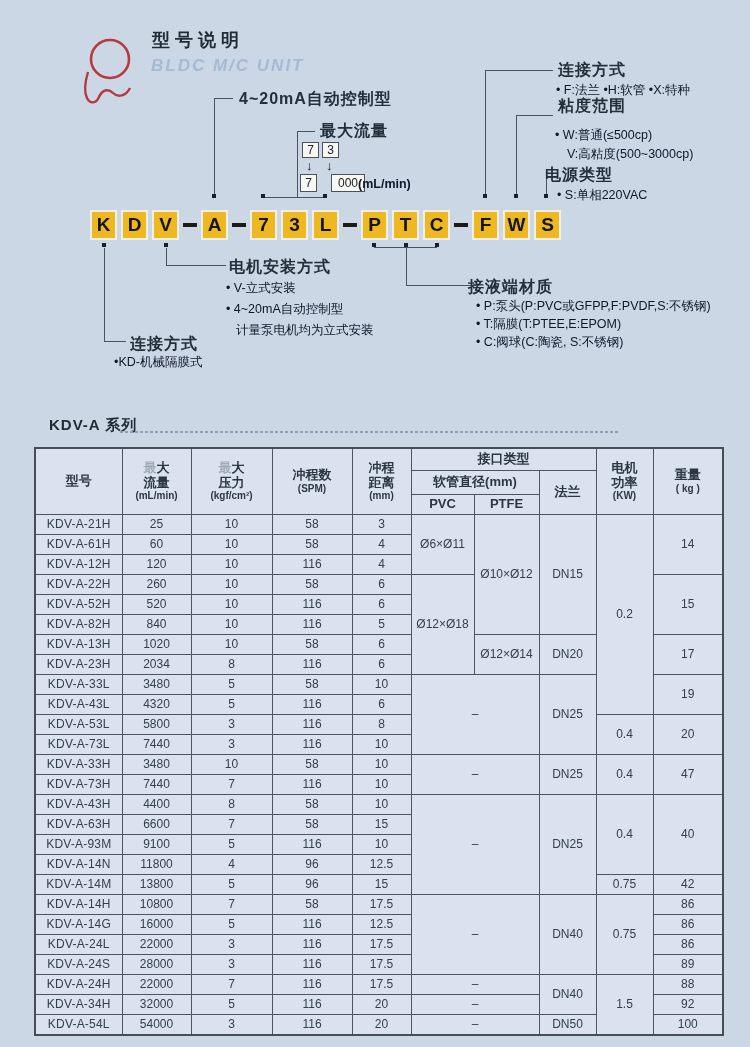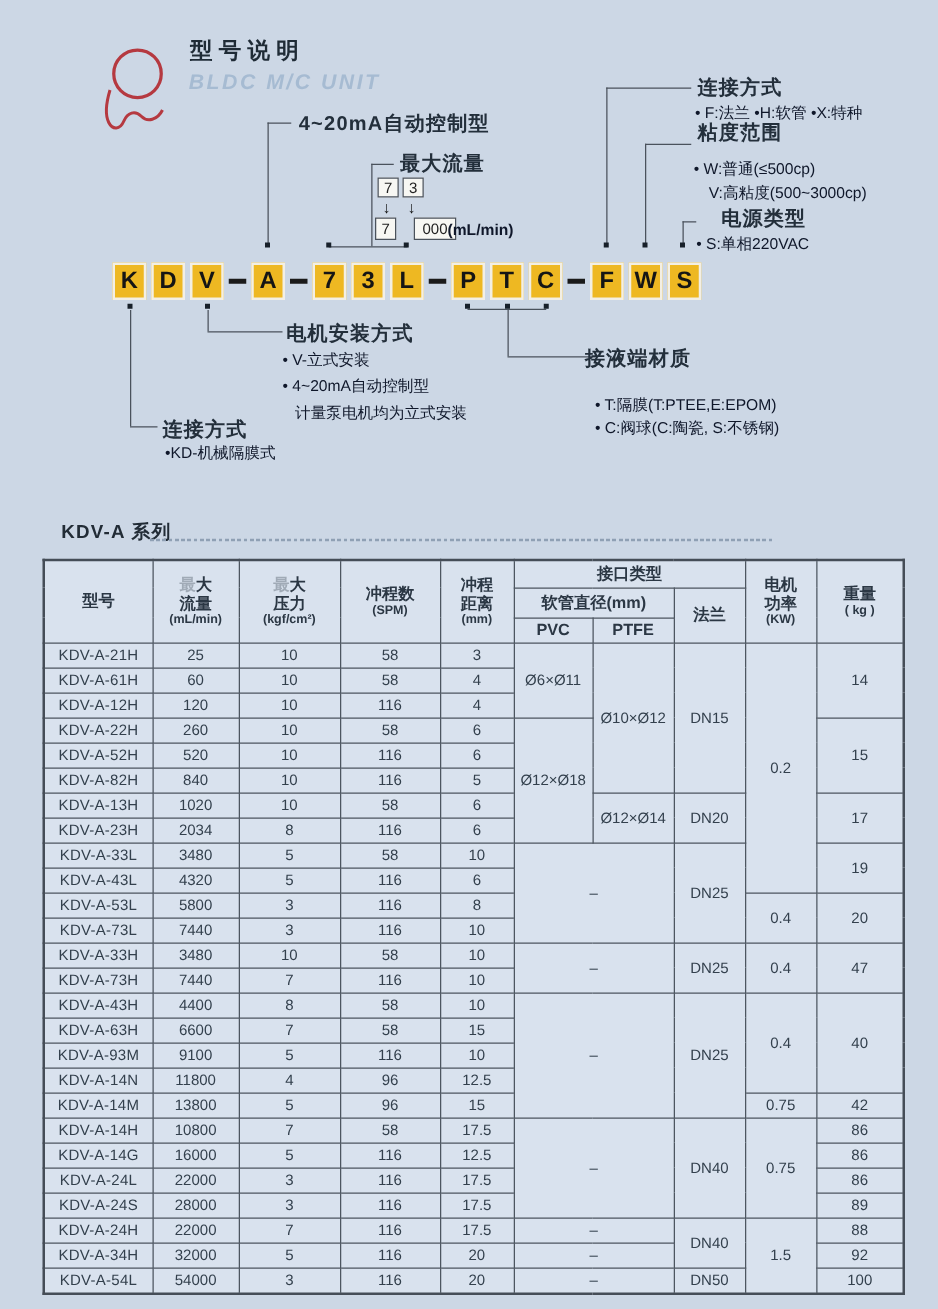--- a/index.html
+++ b/index.html
@@ -89,21 +89,21 @@
   <div class="mini-box" style="left:319px;top:174px;width:34px;height:18px;margin-left:12px;">000</div>
   <div class="ann-line" style="left:358px;top:177px;font-weight:700;">(mL/min)</div>
 
   <div class="ann-title" style="left:558px;top:60px;">连接方式</div>
   <div class="ann-line" style="left:556px;top:82px;">• F:法兰 •H:软管 •X:特种</div>
 
   <div class="ann-title" style="left:558px;top:96px;">粘度范围</div>
   <div class="ann-line" style="left:555px;top:127px;">• W:普通(≤500cp)</div>
   <div class="ann-line" style="left:567px;top:146px;">V:高粘度(500~3000cp)</div>
 
-  <div class="ann-title" style="left:564px;top:165px;padding-left:13px;">电源类型</div>
+  <div class="ann-title" style="left:532px;top:165px;padding-left:13px;">电源类型</div>
   <div class="ann-line" style="left:557px;top:187px;">• S:单相220VAC</div>
 
   <div class="code-row" id="code-row">
       <div class="code-box">K</div>
       <div class="code-box">D</div>
       <div class="code-box">V</div>
       <div class="code-dash"></div>
       <div class="code-box">A</div>
       <div class="code-dash"></div>
       <div class="code-box">7</div>
@@ -118,23 +118,24 @@
       <div class="code-box">W</div>
       <div class="code-box">S</div>
     </div>
 
   <div class="ann-title" style="left:229px;top:257px;">电机安装方式</div>
   <div class="ann-line" style="left:226px;top:280px;">• V-立式安装</div>
   <div class="ann-line" style="left:226px;top:301px;">• 4~20mA自动控制型</div>
   <div class="ann-line" style="left:236px;top:322px;">计量泵电机均为立式安装</div>
 
   <div class="ann-title" style="left:130px;top:334px;">连接方式</div>
-  <div class="ann-line" style="left:132px;top:354px;">•KD-机械隔膜式</div>
+  <div class="ann-line" style="left:114px;top:354px;">•KD-机械隔膜式</div>
 
   <div class="ann-title" style="left:468px;top:277px;font-family:Liberation Serif, serif;">接液端材质</div>
+  <div class="ann-line" style="left:476px;top:298px;">• P:泵头(P:PVC或GFPP,F:PVDF,S:不锈钢)</div>
   <div class="ann-line" style="left:476px;top:316px;">• T:隔膜(T:PTEE,E:EPOM)</div>
   <div class="ann-line" style="left:476px;top:334px;">• C:阀球(C:陶瓷, S:不锈钢)</div>
 
   <div class="section-title">KDV-A 系列</div>
   <div class="section-rule"></div>
 
   <table class="spec">
     <colgroup>
       <col style="width:87px">
         <col style="width:69px">

